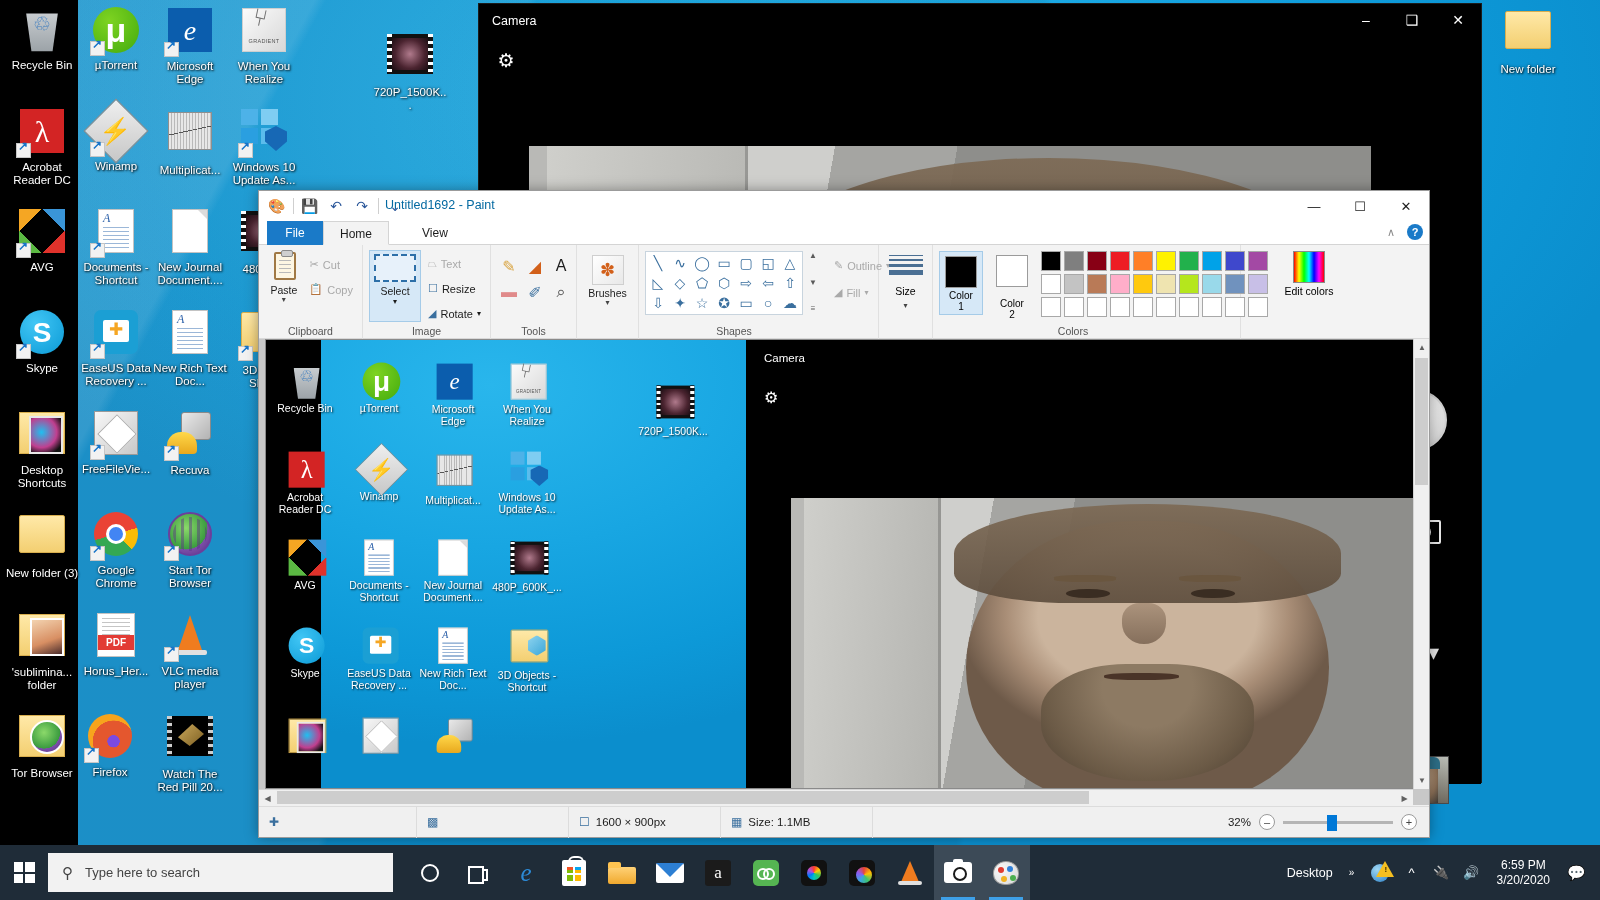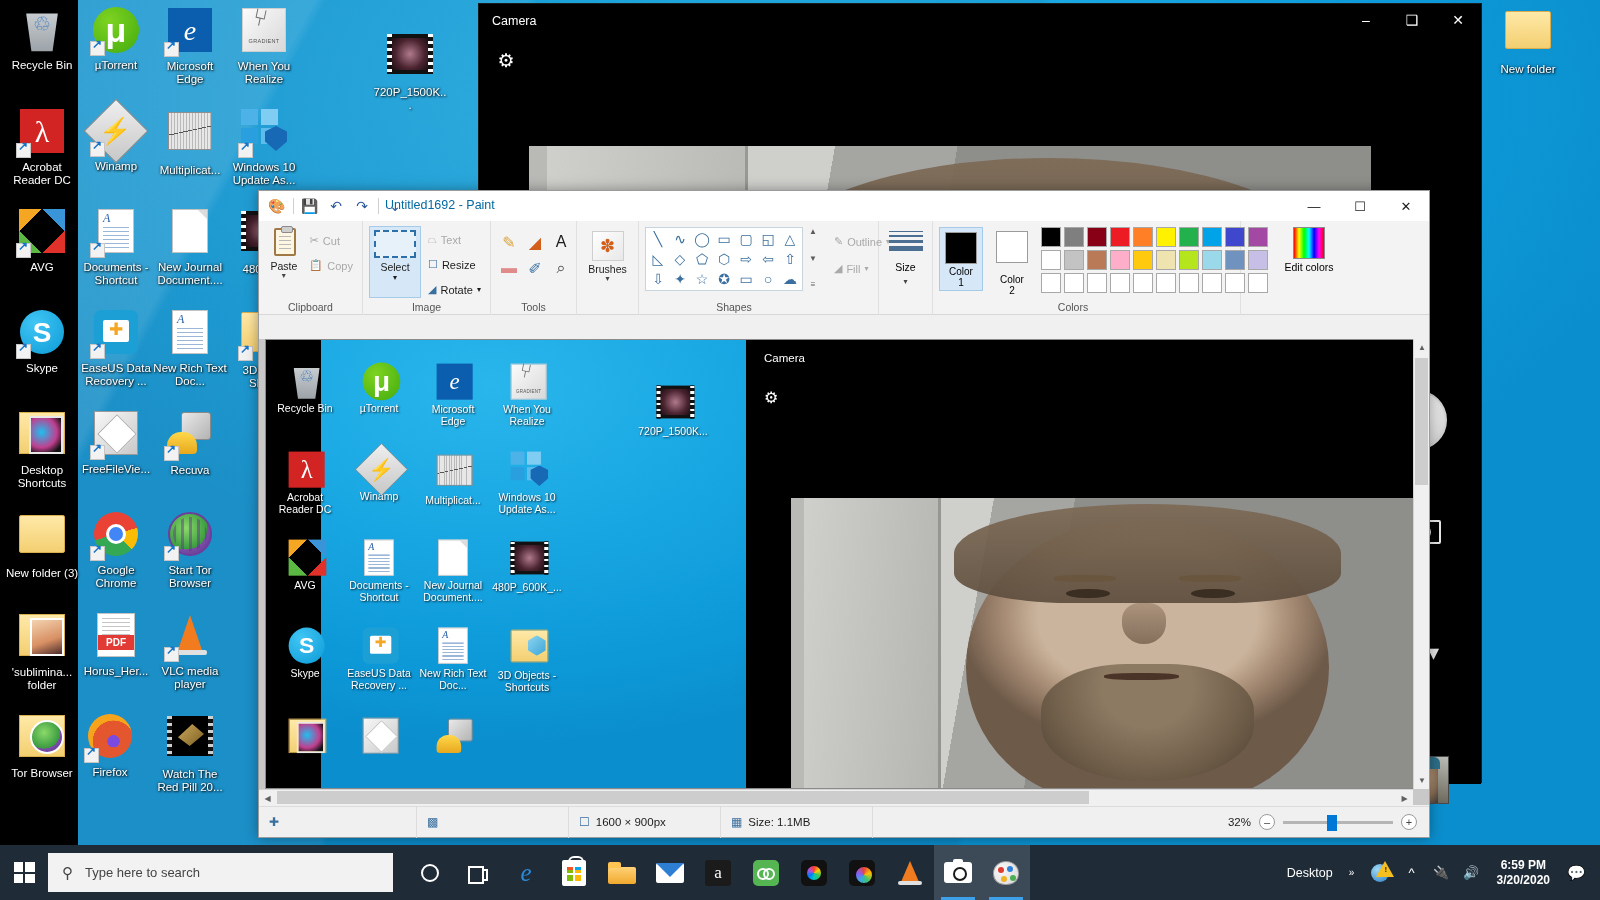--- a/index.html
+++ b/index.html
@@ -342,21 +342,21 @@
   .search-box { width:345px; height:39px; background:#f2f2f2; display:flex; align-items:center; gap:12px; padding:0 14px; }
   .search-box .mag { font-size:15px; color:#444; }
   .search-box .txt { font-size:13px; color:#444; }
   .tb-icons { display:flex; align-items:center; height:55px; margin-left:13px; }
   .tb-ico { width:48px; height:55px; display:flex; align-items:center; justify-content:center; position:relative; }
   .tb-ico.active { background:#3c4a57; }
   .tb-ico.active::after { content:""; position:absolute; left:7px; right:7px; bottom:0; height:3px; background:#3ea0e8; }
   .tray { margin-left:auto; display:flex; align-items:center; height:55px; padding-right:6px; gap:0; }
   .tray-text { color:#fff; font-size:12.5px; padding:0 4px; }
   .tray-ico { width:30px; height:55px; display:flex; align-items:center; justify-content:center; color:#fff; font-size:13px; }
-  .clock { color:#fff; font-size:12px; line-height:15px; text-align:center; padding:0 10px;font-weight:bold; }
+  .clock { color:#fff; font-size:12px; line-height:15px; text-align:center; padding:0 10px; }
   .notif { width:34px;height:55px;display:flex;align-items:center;justify-content:center;color:#fff;font-size:15px; }
 
   
   .g-cortana{width:18px;height:18px;border-radius:50%;border:2px solid #fff;}
   .g-taskview{width:20px;height:16px;position:relative;}
   .g-taskview::before{content:"";position:absolute;left:0;top:1px;width:12px;height:14px;border:2px solid #fff;}
   .g-taskview::after{content:"";position:absolute;right:0;top:4px;width:4px;height:8px;border:2px solid #fff;border-left:none;}
   .g-edge{color:#2c8ad6;font-size:25px;font-style:italic;font-family:"Liberation Serif",serif;}
   .g-store{width:24px;height:26px;background:#fff;border-radius:2px;position:relative;}
   .g-store::before{content:"";position:absolute;left:6px;top:-4px;width:12px;height:9px;border:2px solid #fff;border-bottom:none;border-radius:6px 6px 0 0;}
@@ -669,20 +669,29 @@
           <span class="qat-btn">⌄</span>
         </div>
       <div class="p-title">Untitled1692 - Paint</div>
       <div class="p-winbtns">
         <div class="p-winbtn">—</div>
         <div class="p-winbtn">☐</div>
         <div class="p-winbtn close">✕</div>
       </div>
     </div>
 
+    <div class="p-tabs">
+      <div class="p-tab file">File</div>
+      <div class="p-tab home">Home</div>
+      <div class="p-tab view">View</div>
+      <div class="p-tab-right">
+        <span class="p-collapse">∧</span>
+        <span class="p-help">?</span>
+      </div>
+    </div>
 
     <div class="p-ribbon">
 
       <div class="rgroup" style="width:104px">
         <div class="rbody">
           <div class="big-btn clip-paste">
             <div class="bico">
                 <span class="clipboard-gfx"></span>
               </div>
             <span>Paste</span>
@@ -942,21 +951,21 @@
               <div class="nicon" style="left: 226px; top: 106px;"><div class="gfx">
                   <div class="ic-winupd"></div>
                 </div><span>Windows 10 Update As...</span></div>
               <div class="nicon" style="left: 226px; top: 194px;"><div class="gfx">
                   <div class="ic-film">
                     <div class="inner"></div>
                   </div>
                 </div><span>480P_600K_...</span></div>
               <div class="nicon" style="left: 226px; top: 282px;"><div class="gfx">
                   <div class="ic-3d"></div>
-                </div><span>3D Objects - Shortcuts</span></div>
+                </div><span>3D Objects - Shortcut</span></div>
               <div class="nicon" style="left: 372px; top: 38px;"><div class="gfx">
                   <div class="ic-film">
                     <div class="inner"></div>
                   </div>
                 </div><span>720P_1500K...</span></div>
             </div>
         </div>
       </div>
 
       <div class="p-vscroll">

